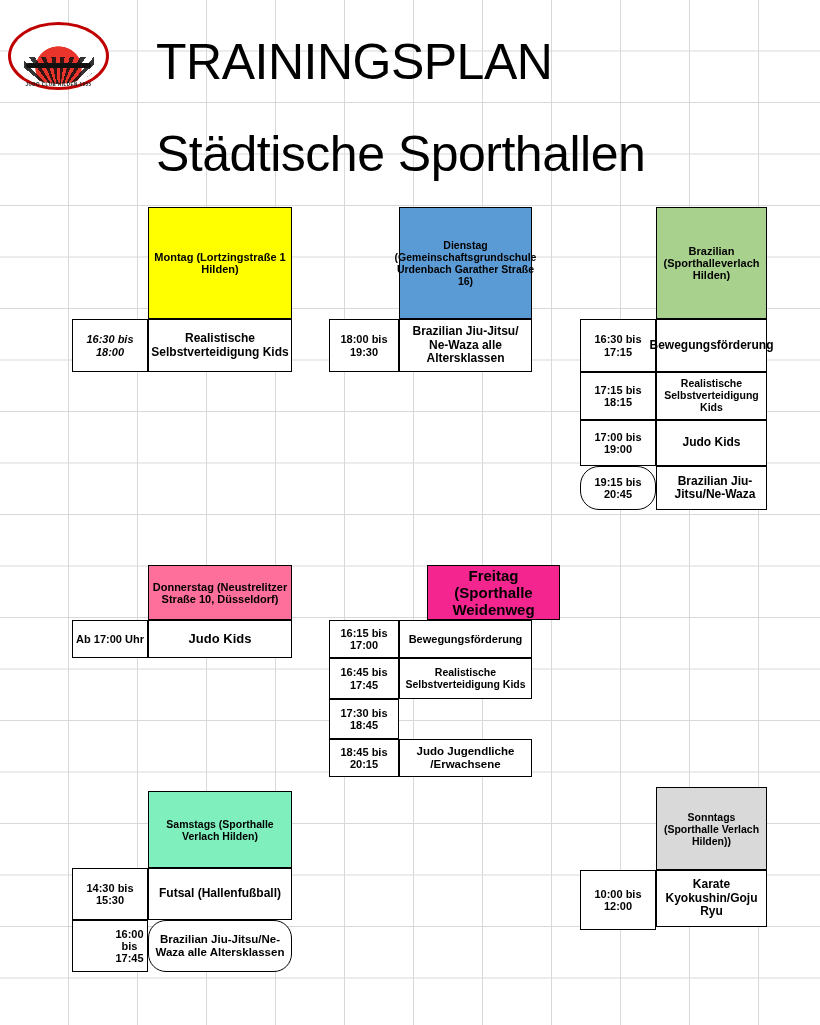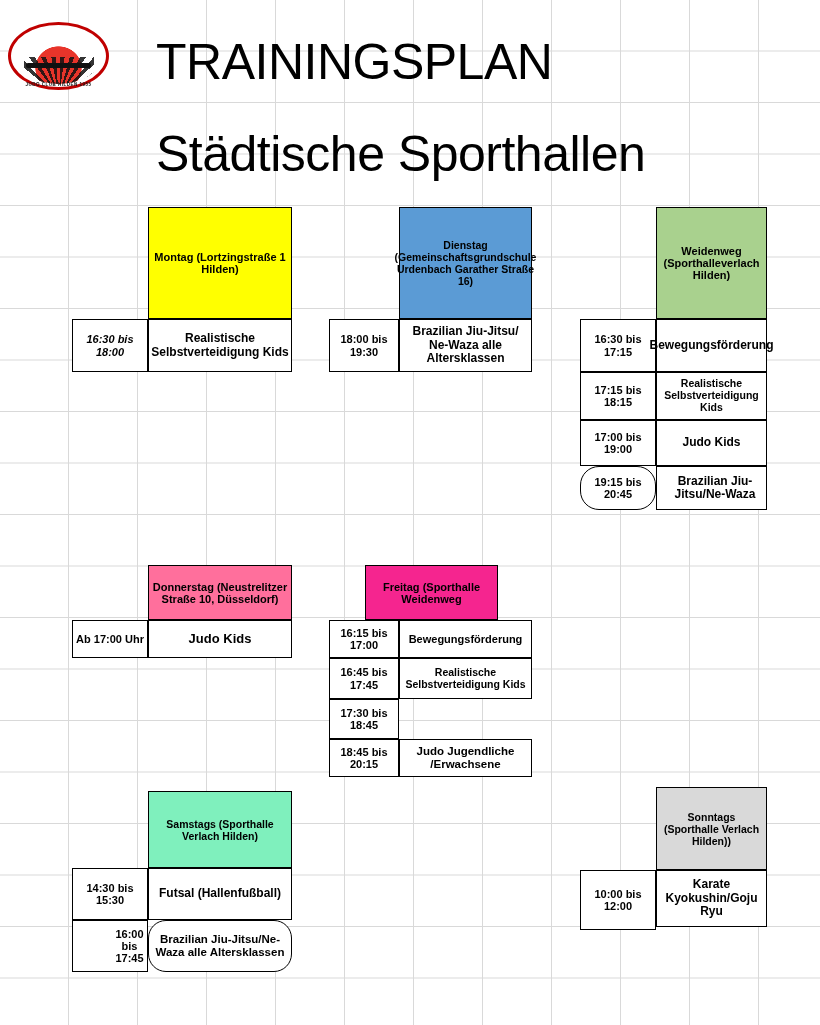--- a/index.html
+++ b/index.html
@@ -117,21 +117,21 @@
 
   <div class="block" style="left:329px;top:207px;">
     <div class="dayhead" style="margin-left:70px;width:133px;height:112px;background:#5b9bd5;font-size:10.5px;">Dienstag (Gemeinschaftsgrundschule Urdenbach Garather Straße 16)</div>
     <div class="row">
       <div class="cell time" style="width:70px;height:53px;font-size:11px;">18:00 bis 19:30</div>
       <div class="cell act" style="width:133px;height:53px;font-size:12px;">Brazilian Jiu-Jitsu/ Ne-Waza alle Altersklassen</div>
     </div>
   </div>
 
   <div class="block" style="left:580px;top:207px;">
-    <div class="dayhead" style="margin-left:76px;width:111px;height:112px;background:#a9d18e;font-size:11px;">Weidenweg (Sporthalleverlach Hilden)</div>
+    <div class="dayhead" style="margin-left:76px;width:111px;height:112px;background:#a9d18e;font-size:11px;">Brazilian (Sporthalleverlach Hilden)</div>
     <div class="row">
       <div class="cell time" style="width:76px;height:53px;font-size:11px;">16:30 bis 17:15</div>
       <div class="cell act" style="width:111px;height:53px;font-size:12px;">Bewegungsförderung</div>
     </div>
     <div class="row">
       <div class="cell time" style="width:76px;height:48px;font-size:11px;">17:15 bis 18:15</div>
       <div class="cell act" style="width:111px;height:48px;font-size:10.5px;">Realistische Selbstverteidigung  Kids</div>
     </div>
     <div class="row">
       <div class="cell time" style="width:76px;height:46px;font-size:11px;">17:00 bis 19:00</div>
@@ -145,21 +145,21 @@
 
   <div class="block" style="left:72px;top:565px;">
     <div class="dayhead" style="margin-left:76px;width:144px;height:55px;background:#ff6f9c;font-size:11px;">Donnerstag (Neustrelitzer Straße 10, Düsseldorf)</div>
     <div class="row">
       <div class="cell time" style="width:76px;height:38px;font-size:11px;">Ab 17:00 Uhr</div>
       <div class="cell act" style="width:144px;height:38px;font-size:13px;">Judo Kids</div>
     </div>
   </div>
 
   <div class="block" style="left:329px;top:565px;">
-    <div class="dayhead" style="margin-left:36px;width:133px;height:55px;background:#f5258f;font-size:11px;text-align:center;">Freitag (Sporthalle Weidenweg</div>
+    <div class="dayhead" style="margin-left:98px;width:133px;height:55px;background:#f5258f;font-size:15px;text-align:center;">Freitag (Sporthalle Weidenweg</div>
     <div class="row">
       <div class="cell time" style="width:70px;height:38px;font-size:11px;">16:15 bis 17:00</div>
       <div class="cell act" style="width:133px;height:38px;font-size:11px;">Bewegungsförderung</div>
     </div>
     <div class="row">
       <div class="cell time" style="width:70px;height:41px;font-size:11px;">16:45 bis 17:45</div>
       <div class="cell act" style="width:133px;height:41px;font-size:10.5px;">Realistische Selbstverteidigung Kids</div>
     </div>
     <div class="row">
       <div class="cell time" style="width:70px;height:40px;font-size:11px;">17:30 bis 18:45</div>

